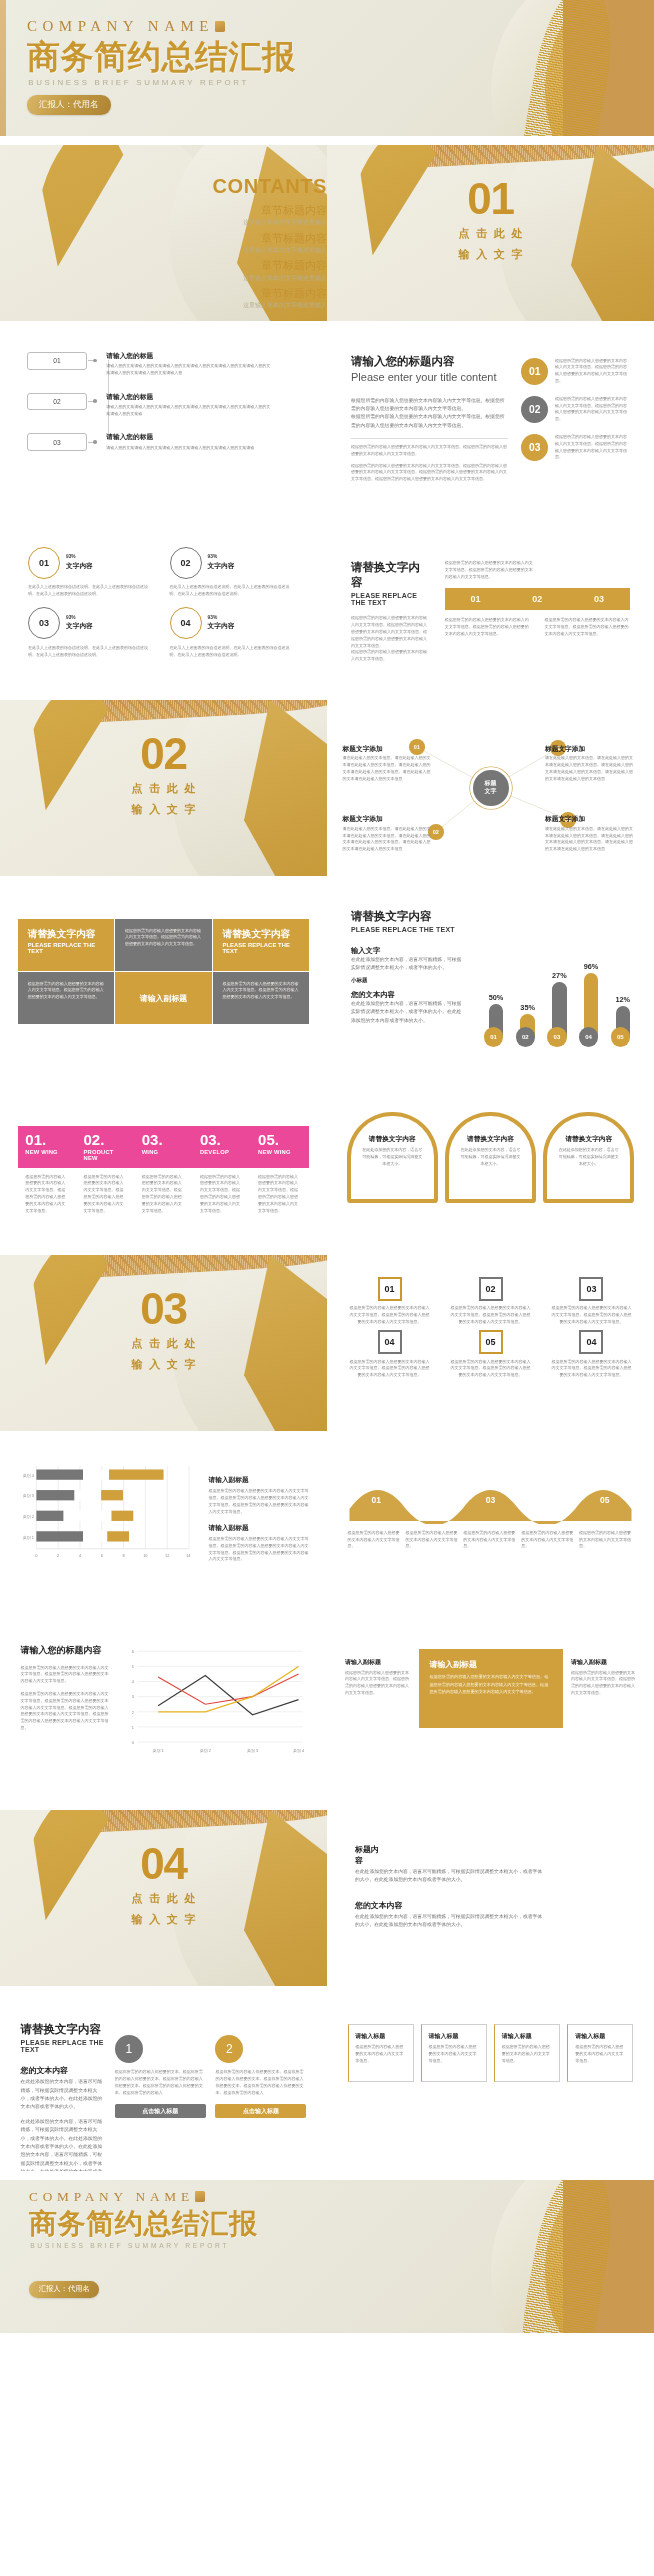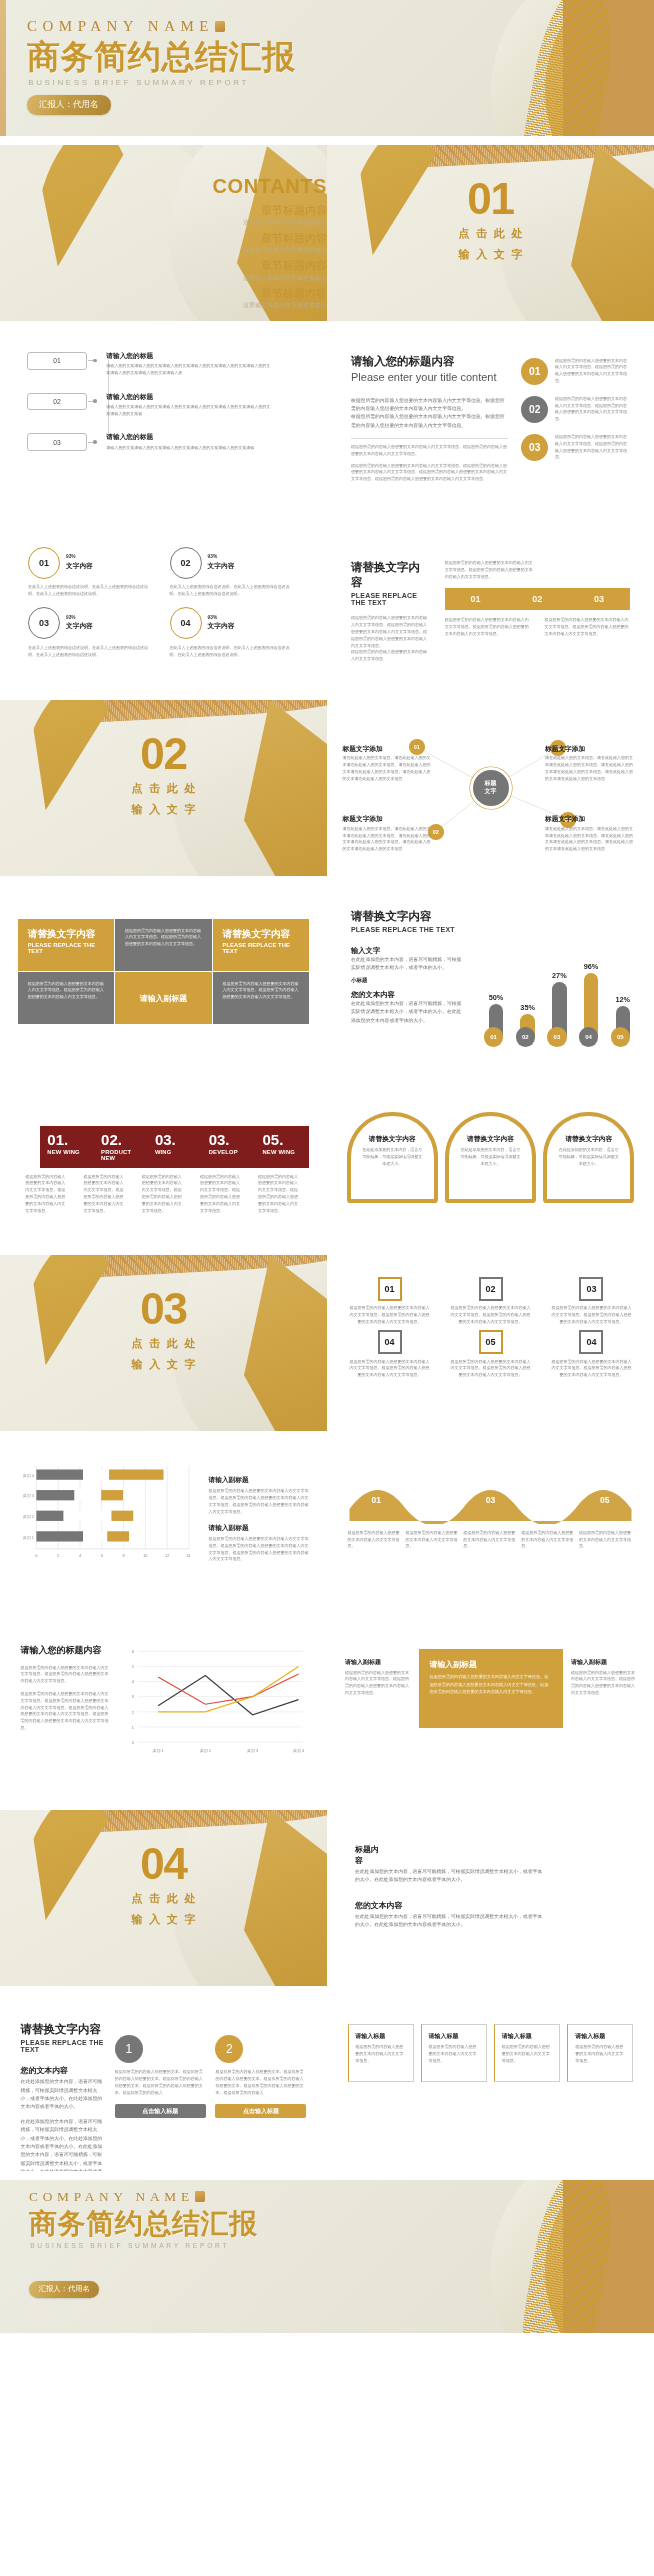--- a/index.html
+++ b/index.html
@@ -136,21 +136,21 @@
 
   
   .vbars{display:flex;align-items:flex-end;gap:9.7px;height:91px;}
   .vbcol{display:flex;flex-direction:column;align-items:flex-end;width:22px;}
   .vbpct{font-size:7.3px;font-weight:bold;color:#2b2b2b;margin-bottom:1.8px;}
   .vbstem{width:14.5px;border-radius:7.3px 7.3px 0 0;}
   .vbfoot{width:19.4px;height:19.4px;border-radius:50%;color:#fff;font-size:6px;font-weight:bold;
      display:flex;align-items:center;justify-content:center;margin-top:-9.7px;}
 
   
-  .strip{display:flex;background:#7f1d1d;margin-left:22px;}
+  .strip{display:flex;background:#ec4899;}
   .stripcell{flex:1;padding:6px 7.3px 7.3px 7.3px;box-sizing:border-box;color:#fff;}
   .stripcell .n{font-size:15px;font-weight:bold;line-height:1;}
   .stripcell .e{font-size:5.8px;font-weight:bold;letter-spacing:0.2px;margin-top:1.8px;}
   .stripbody{display:flex;}
   .stripbody div{flex:1;padding:5.5px 7.3px 0 7.3px;box-sizing:border-box;}
 
   
   .arches{display:flex;gap:7.3px;justify-content:center;}
   .arch{width:91px;height:91px;border:4.2px solid #cfa03c;border-radius:45px 45px 3.6px 3.6px;box-sizing:border-box;
       padding:19.4px 9.7px 6px 9.7px;background:#fff;}

